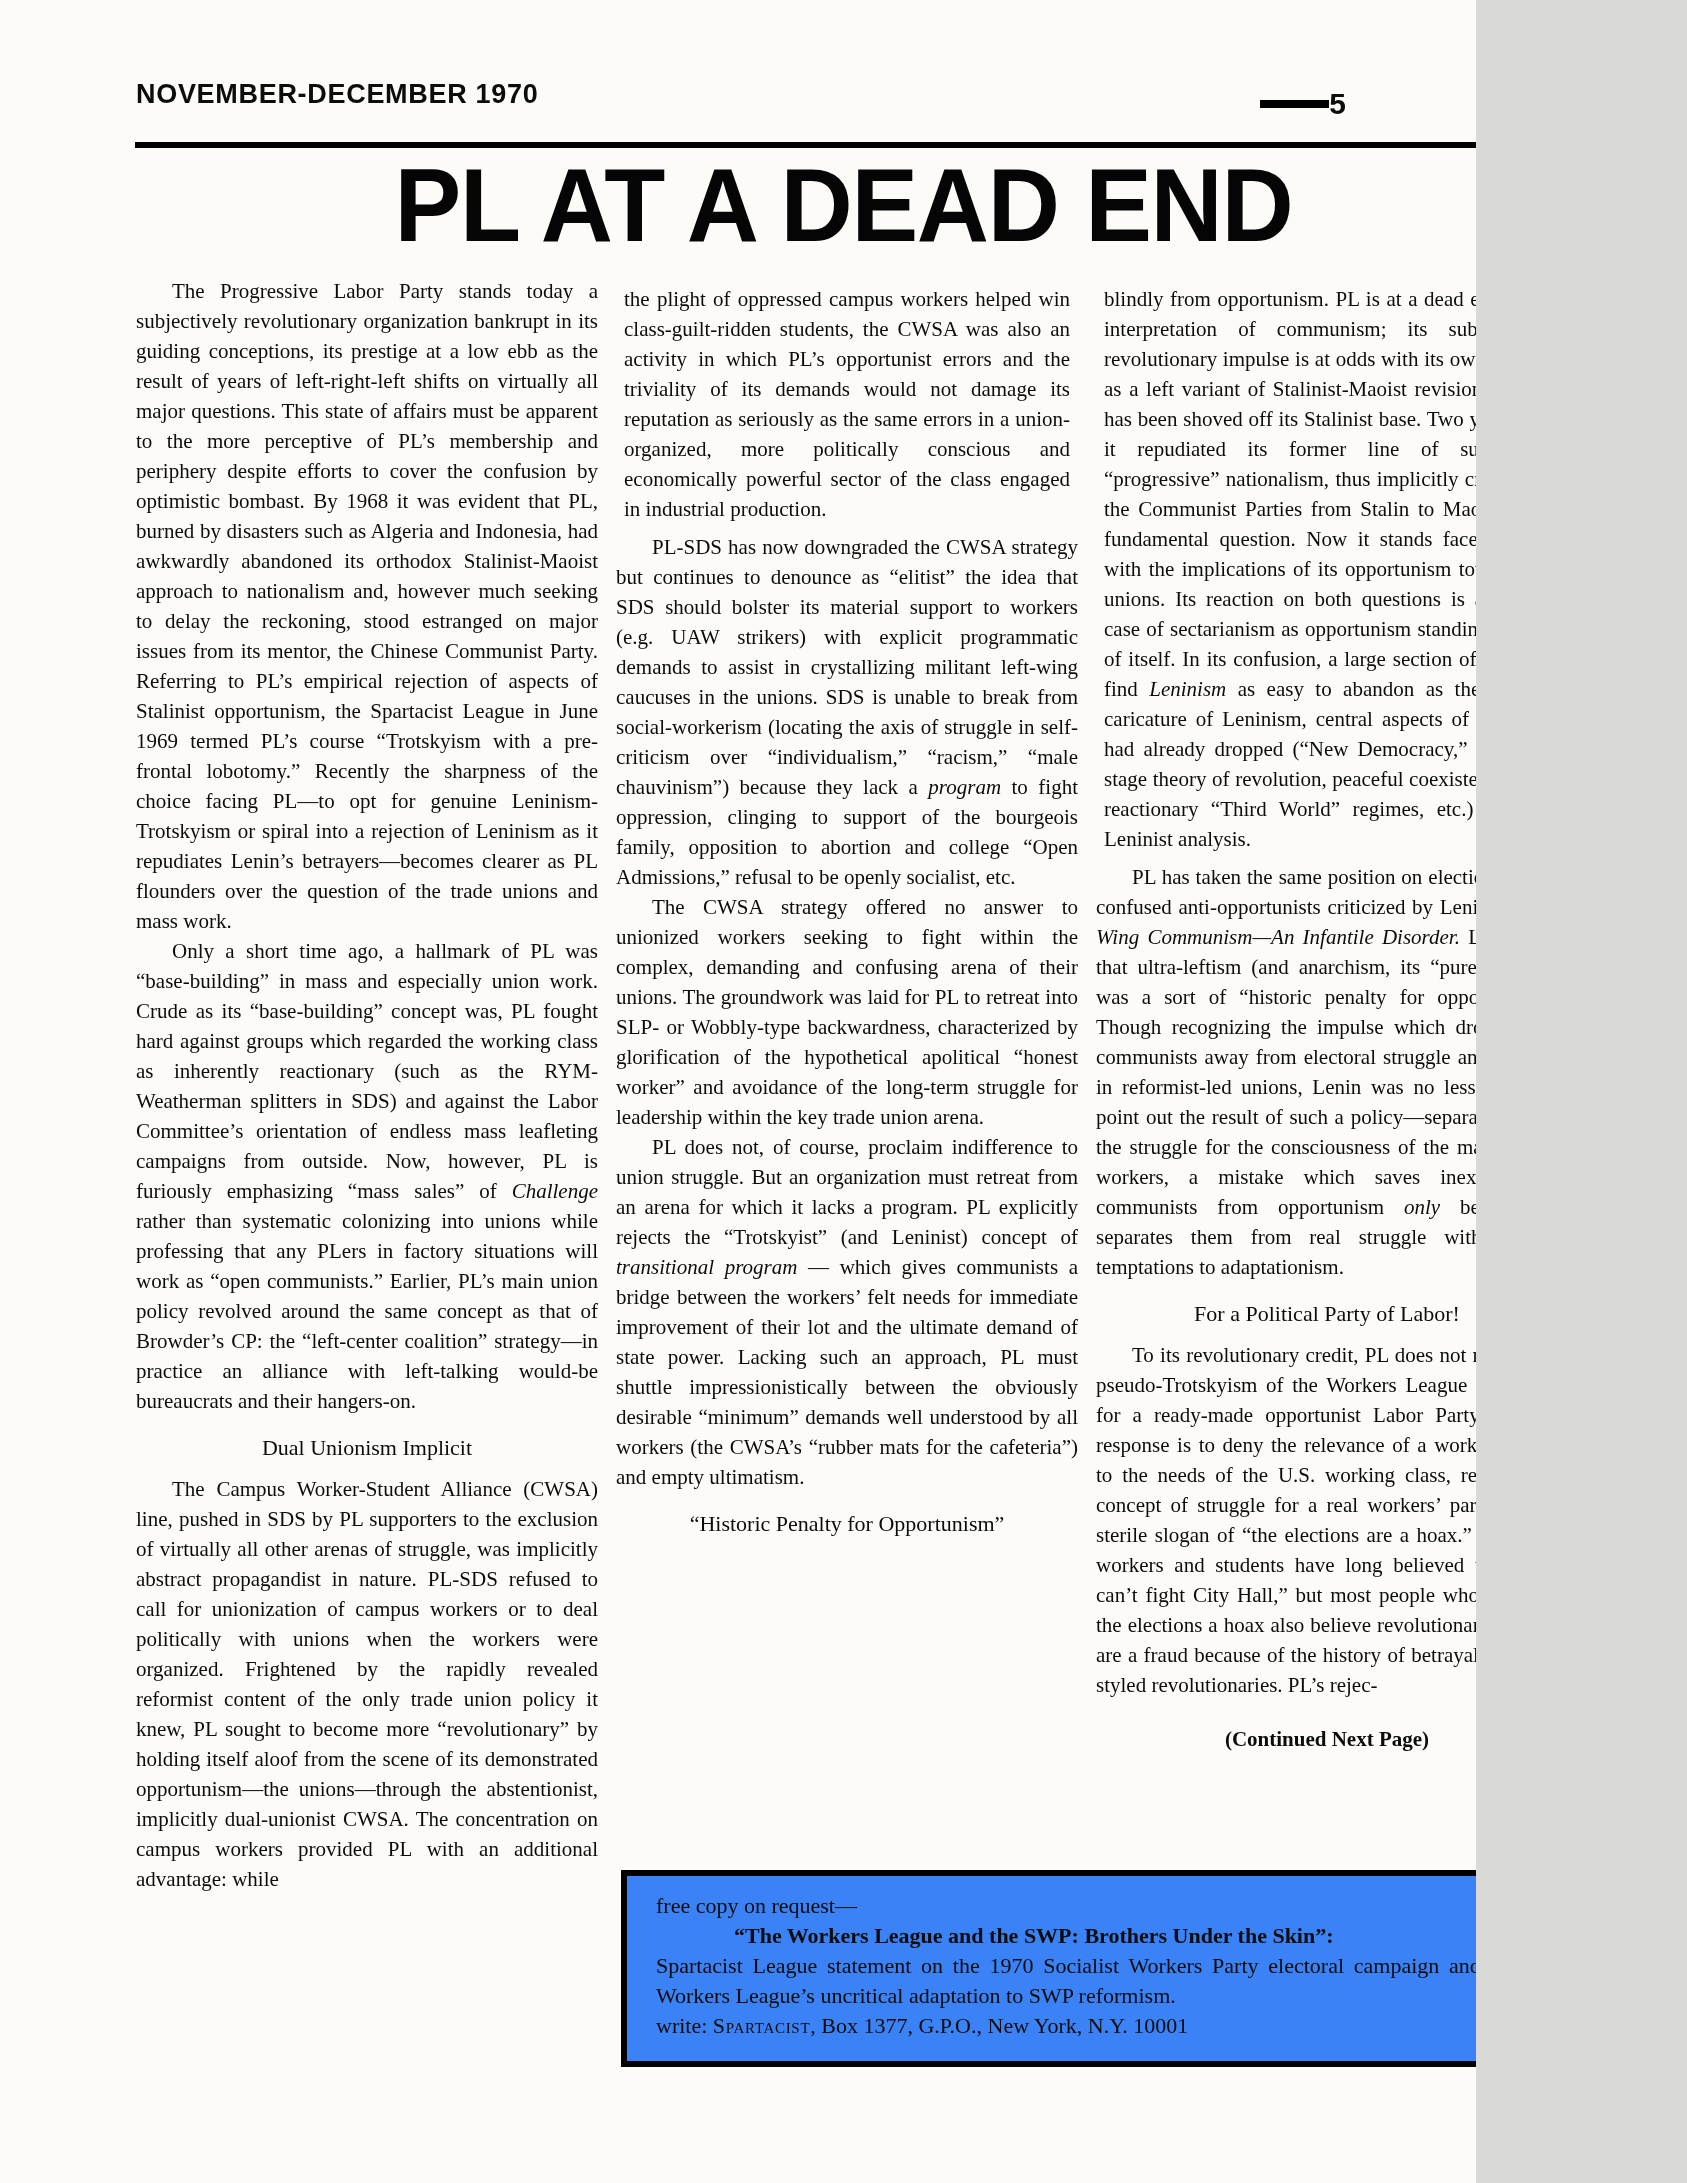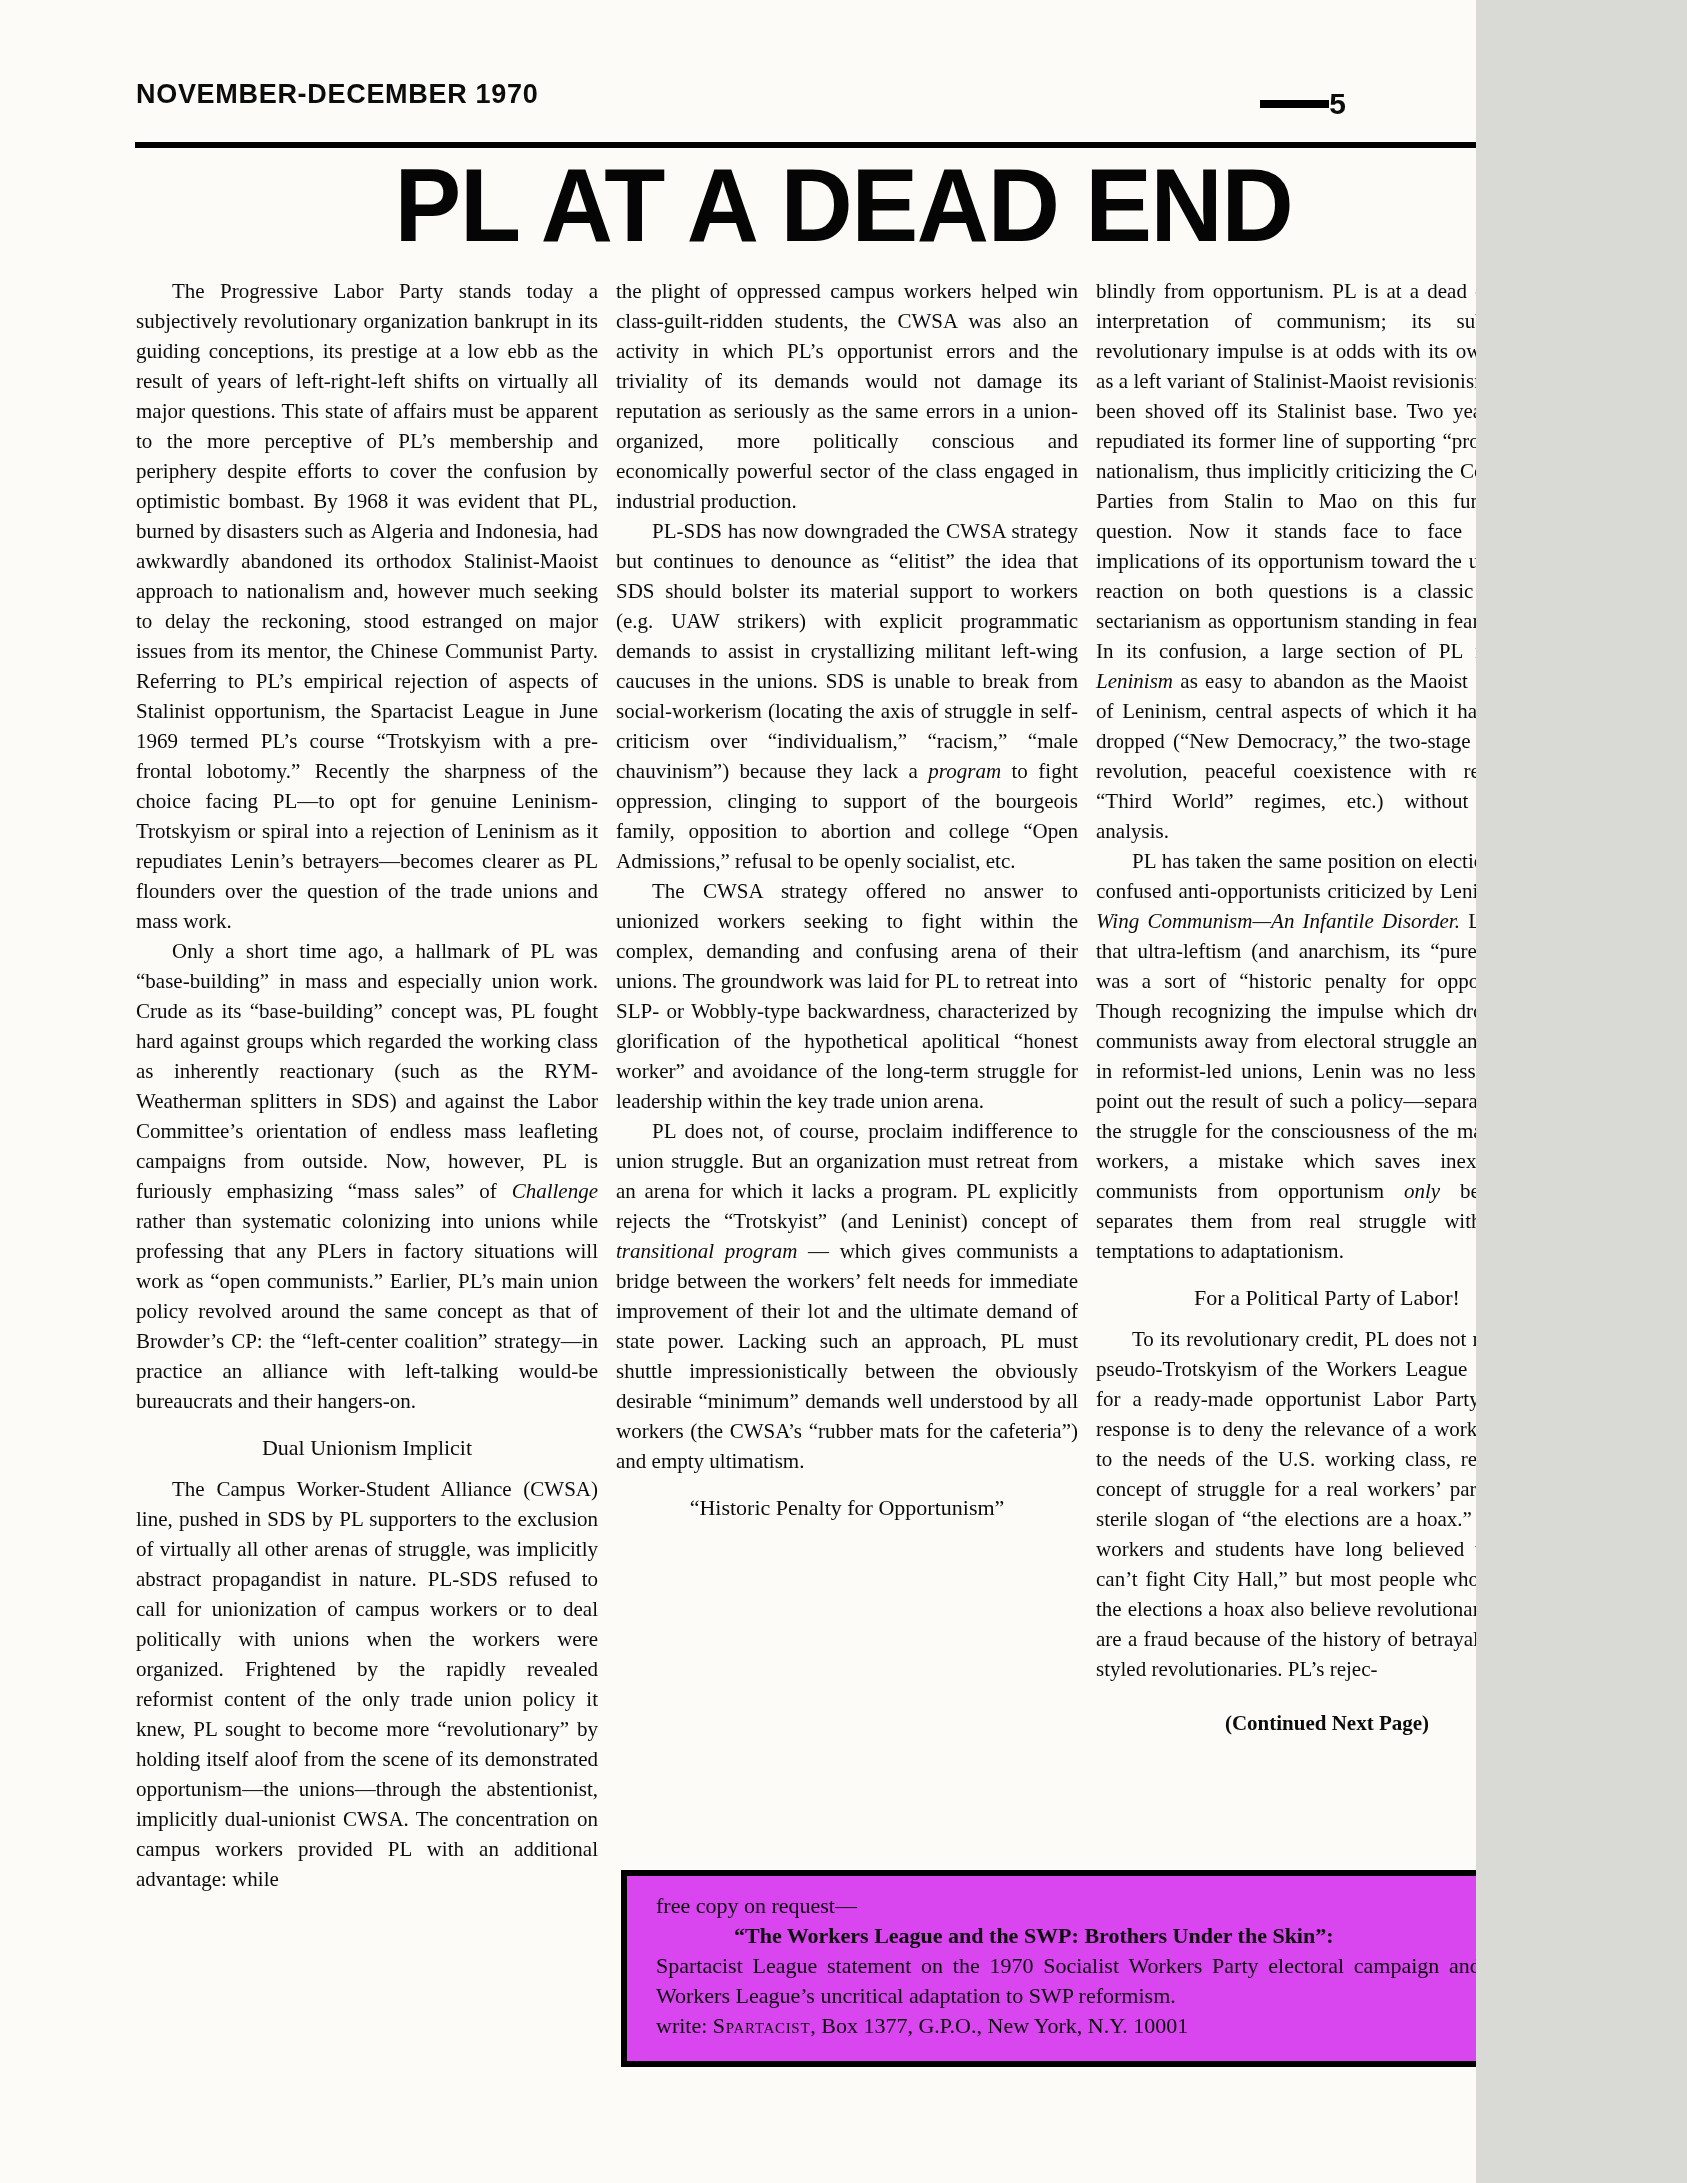--- a/index.html
+++ b/index.html
@@ -24,30 +24,30 @@
     font-size:100px;line-height:1;letter-spacing:-1.3px;color:#050505;
     transform:scaleY(1.04);transform-origin:top center;white-space:nowrap;
   }
   
   .col{
     position:absolute;top:276px;width:462px;
     text-align:justify;font-size:21px;line-height:30px;
   }
   .col-1{left:136px;} .col-2{left:616px;} .col-3{left:1096px;}
   .col .p{margin:0;text-indent:36px;}
-  .col .cont{margin:0;text-indent:0;}
+  .col .cont{margin:8px;text-indent:0;}
   .col .h{
     font-weight:normal;text-align:center;text-indent:0;
     margin:17px 0 10.6px 0;font-size:22px;
   }
   .col .cnp{font-weight:bold;text-align:center;text-indent:0;margin-top:24px;}
   
   .request-box{
     position:absolute;left:621px;top:1870px;width:929px;box-sizing:border-box;
-    border:6.6px solid #000;background:#d946ef;
+    border:6.6px solid #000;background:#3b82f6;
     padding:14.6px 26.5px 20px 29px;font-size:22px;line-height:30px;
   }
   .request-box .rq-line{margin:0;}
   .request-box .rq-headline{margin:0;font-weight:bold;text-indent:78px;}
   .request-box .rq-desc{margin:0;text-align:justify;}
   .request-box .rq-write{margin:0;}
   .smallcaps{font-variant:small-caps;letter-spacing:0.7px;}
 </style>
 </head>
 <body>

